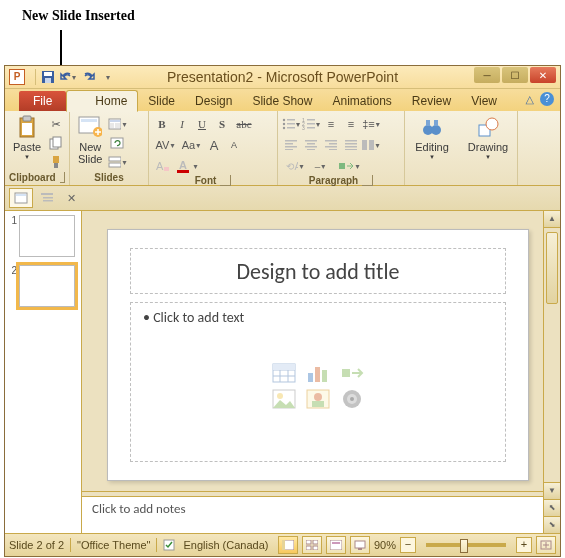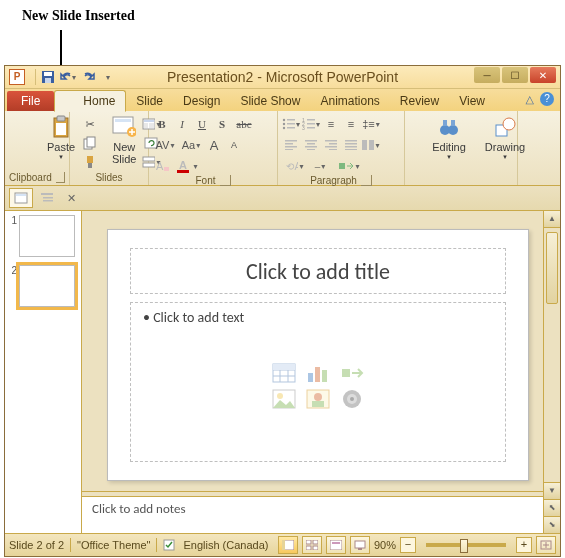--- a/index.html
+++ b/index.html
@@ -118,21 +118,21 @@
     align-items: flex-end;
     padding-left: 0;
     position: relative;
   }
   .file-tab {
     background: linear-gradient(#d9533b,#b33d27);
     color: #fff;
     padding: 3px 14px;
     font-size: 12px;
     border-radius: 2px 2px 0 0;
-    margin-left: 2px;
+    margin-left: 14px;
   }
   .tab {
     padding: 3px 10px;
     font-size: 12px;
     color: #4a3a16;
     cursor: default;
   }
   .tab.active {
     background: #f6f1e0;
     border: 1px solid #c9a94a;
@@ -181,36 +181,36 @@
   }
   .rgroup-label {
     font-size: 10px;
     color: #6a5a2e;
     text-align: left;
     padding-bottom: 2px;
     display: flex;
     justify-content: center;
     align-items: center;
     gap: 4px;
+    font-weight: bold;
   }
   .dialog-launcher {
     width: 10px; height: 10px;
     border: 1px solid #9a8a5e;
     border-top: none;
     border-left: none;
     position: relative;
   }
   .big-btn {
     display: flex;
     flex-direction: column;
     align-items: center;
     padding: 2px 4px;
     font-size: 11px;
     color: #3a3a3a;
-    margin-left: 34px;
   }
   .big-btn-icon {
     width: 24px; height: 24px;
     margin-bottom: 2px;
     display: flex;
     align-items: center;
     justify-content: center;
   }
   .small-btn {
     width: 18px; height: 18px;
@@ -783,21 +783,21 @@
       </div>
       <div class="thumb-row">
         <div class="thumb-num">2</div>
         <div class="thumb selected"></div>
       </div>
     </div>
 
     <div class="main-area">
       <div class="canvas-scroll">
         <div class="slide-canvas">
-          <div class="placeholder title-ph">Click to add title</div>
+          <div class="placeholder title-ph">Design to add title</div>
           <div class="placeholder content-ph">
             <div class="bullet">Click to add text</div>
             <div class="content-icons">
               <div class="icon-row">
                 <div class="content-icon">
                     <svg width="24" height="20">
                       <rect x="1" y="1" width="22" height="18" fill="#fff" stroke="#6a8fbf"></rect>
                       <line x1="1" y1="7" x2="23" y2="7" stroke="#6a8fbf"></line>
                       <line x1="1" y1="13" x2="23" y2="13" stroke="#6a8fbf"></line>
                       <line x1="8" y1="1" x2="8" y2="19" stroke="#6a8fbf"></line>

